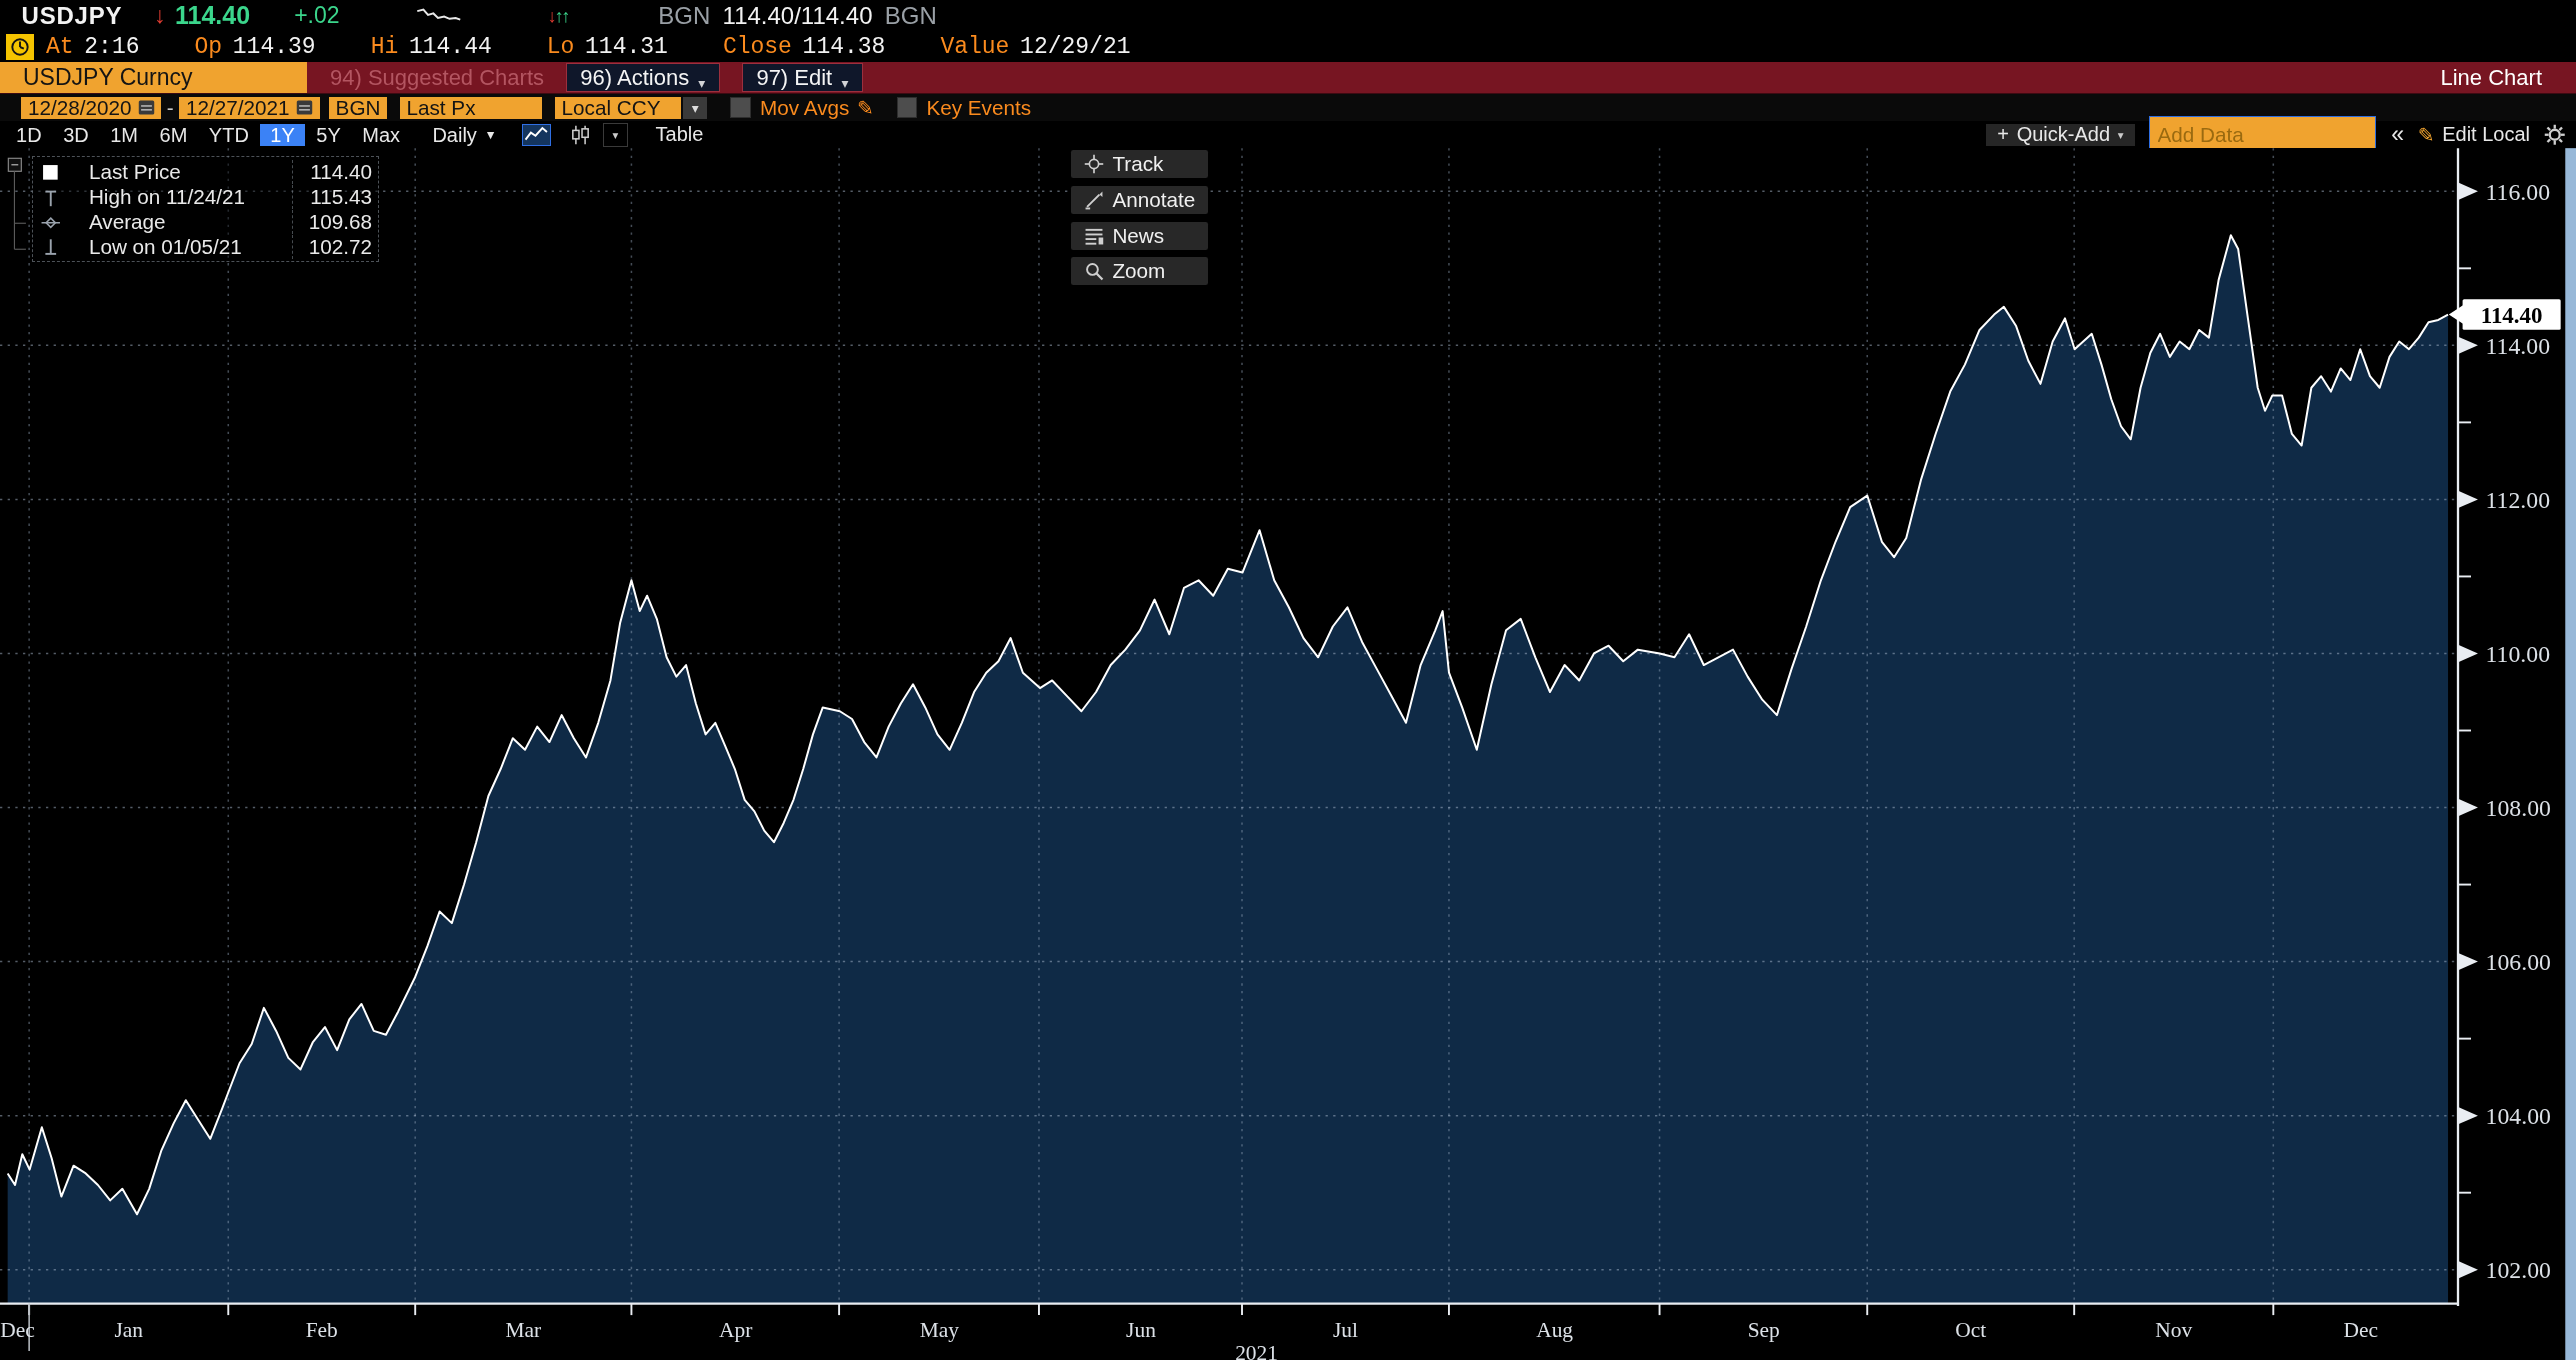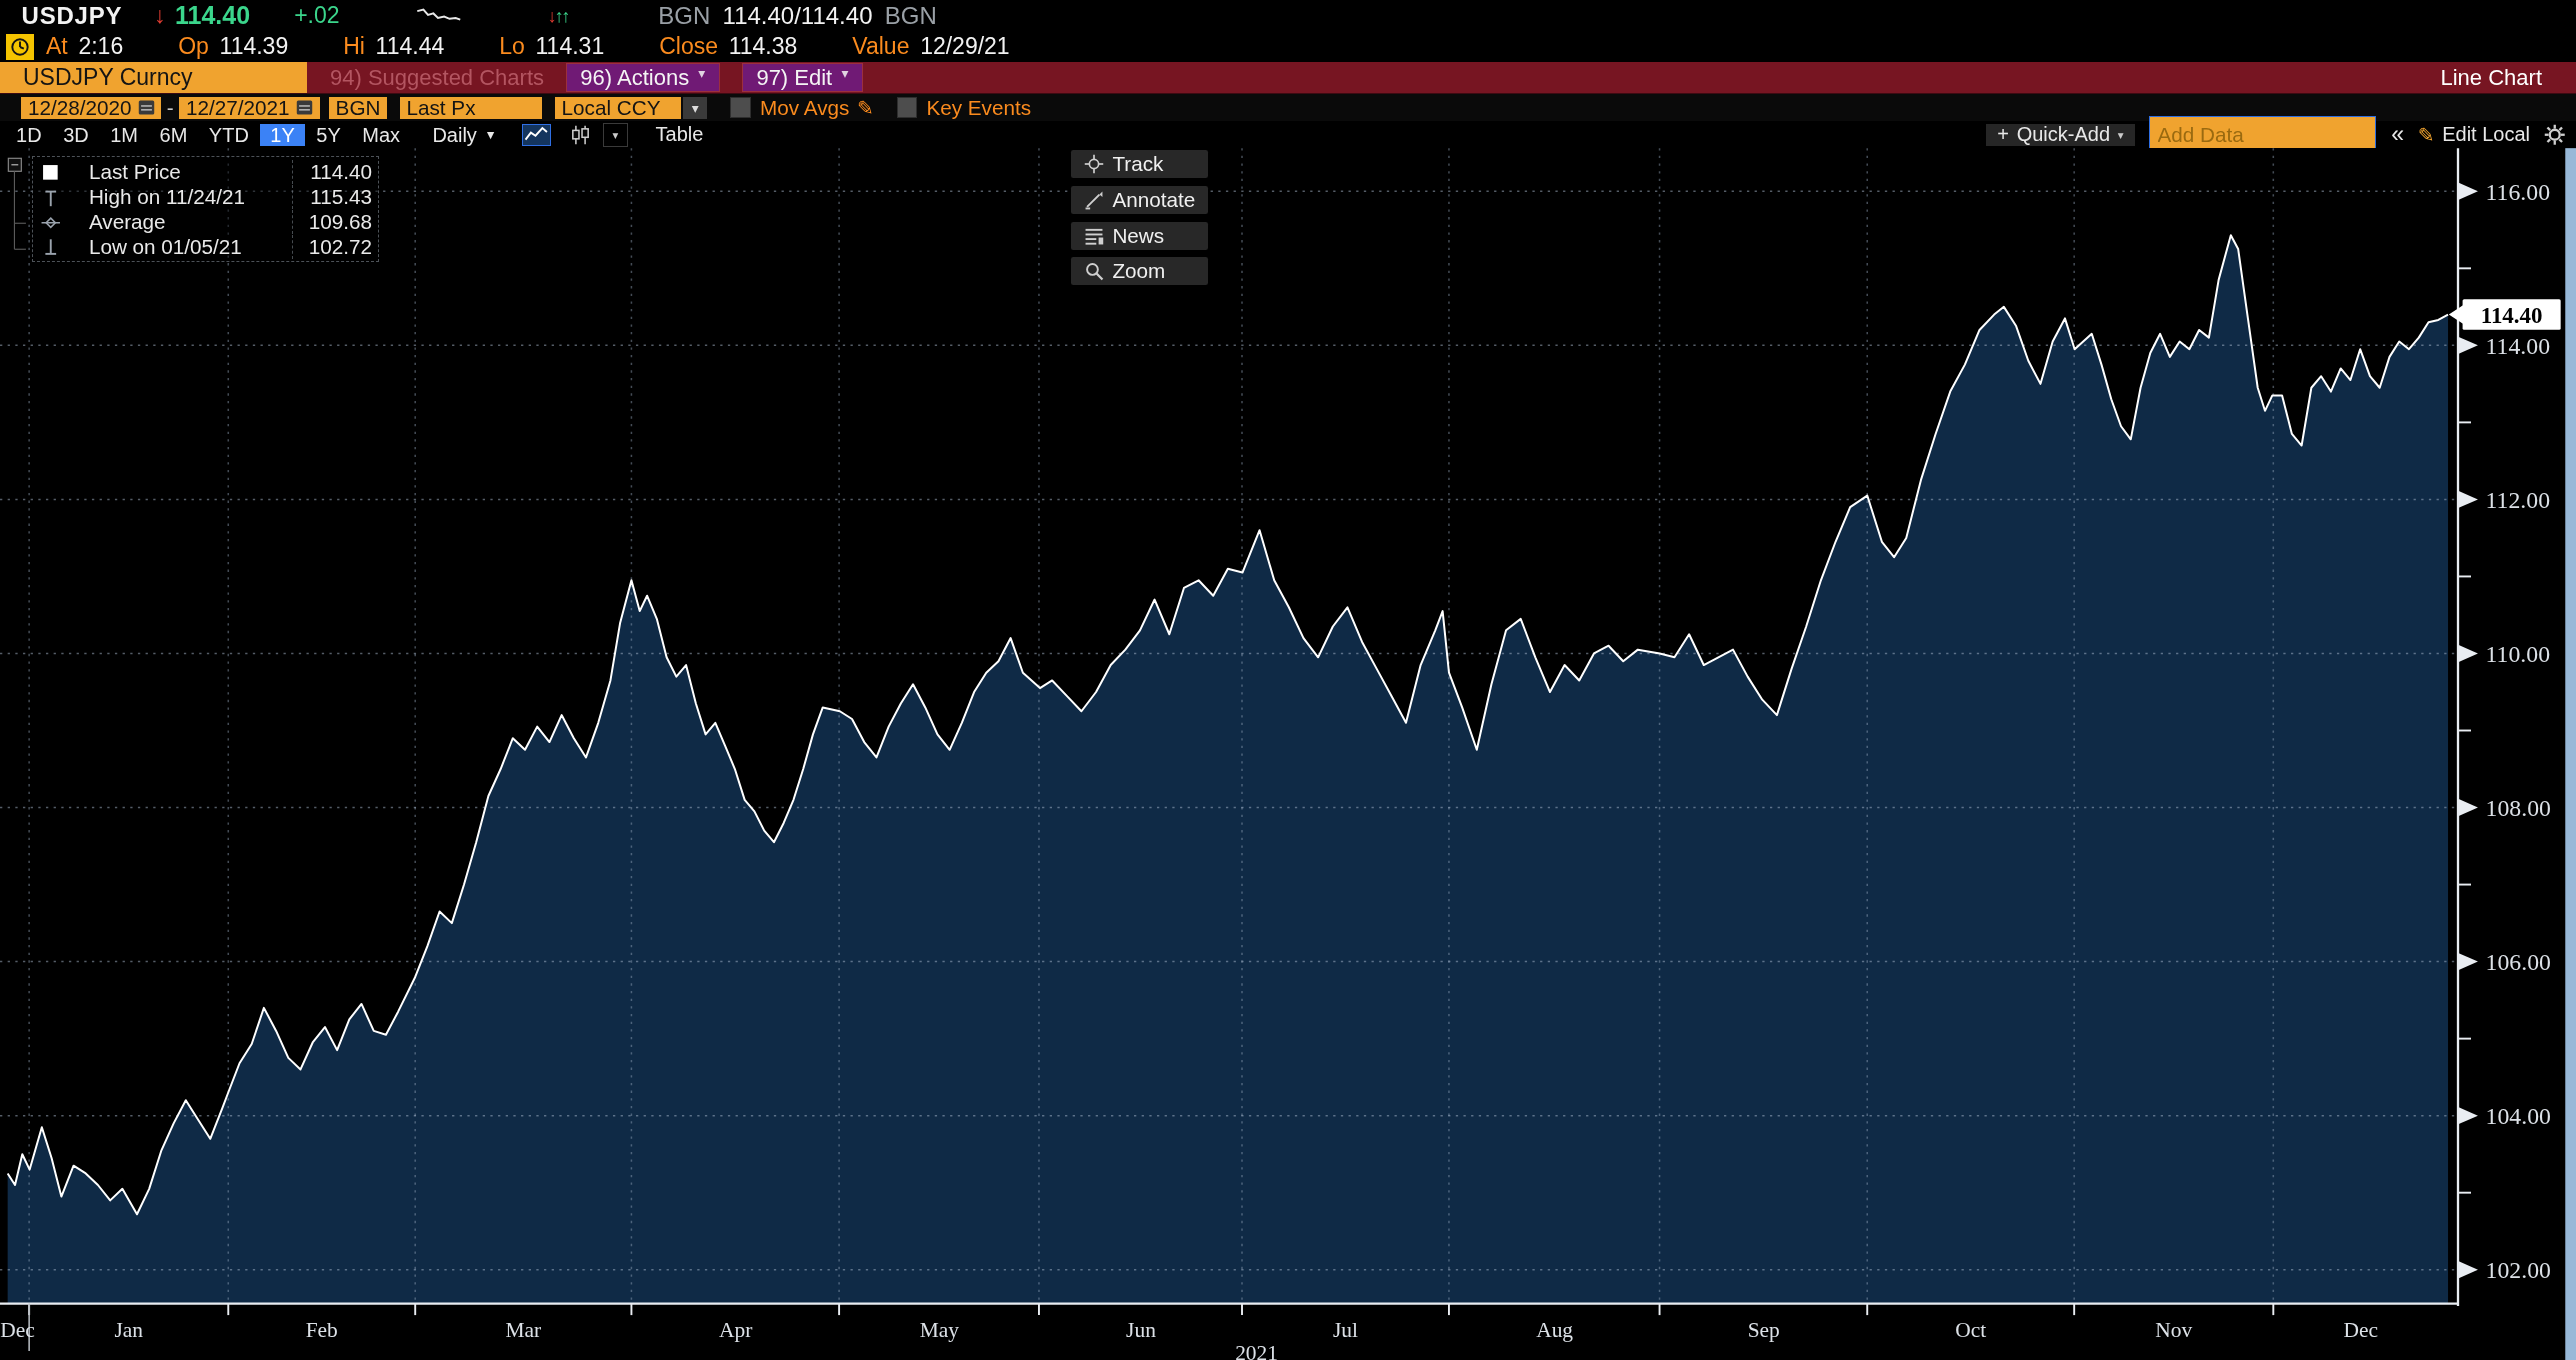--- a/index.html
+++ b/index.html
@@ -13,32 +13,32 @@
   .row1 .px{margin-left:9.2px;color:#3bd68c;font-weight:bold;font-size:25px;}
   .row1 .chg{margin-left:44px;color:#3bd68c;font-size:23px;}
   .row1 .spark{margin-left:74px;}
   .row1 .updown{margin-left:86px;font-size:18.4px;letter-spacing:-2.3px;}
   .row1 .ra{color:#e03c31;} .row1 .ga{color:#3bd68c;}
   .row1 .bgn{margin-left:90px;color:#9aa0a6;}
   .row1 .bgn2{margin-left:12.3px;color:#9aa0a6;}
   .row1 .ba{margin-left:12.3px;color:#f2f2f2;}
 
   
-  .row2{height:31px;display:flex;align-items:center;font-size:23px;white-space:nowrap;}
+  .row2{height:31px;display:flex;align-items:center;font-size:23px;white-space:nowrap;font-family:Liberation Mono, monospace;}
   .clockbox{width:27.6px;height:26px;margin-left:6.1px;background:#f5c400;display:flex;align-items:center;justify-content:center;}
   .pair{margin-left:55px;display:flex;align-items:baseline;}
   .pair:first-of-type{margin-left:12.3px;}
   .slabel{color:#fb8b1e;margin-right:10.7px;}
   .sval{color:#f2f2f2;}
 
   
   .row3{height:32px;background:#771522;display:flex;align-items:center;font-size:22px;white-space:nowrap;border-bottom:1.5px solid #3c0a12;box-sizing:border-box;}
   .sec-tab{background:#f0a32f;color:#141414;height:100%;display:flex;align-items:center;padding:0 23px;min-width:261px;font-size:23px;}
   .sugg{color:#b35561;margin-left:23px;}
-  .rbtn{margin-left:21.5px;background:#701a75;border:0.8px solid #9c2f3d;padding:0.8px 13.8px;color:#f4f4f4;display:flex;align-items:flex-start;}
+  .rbtn{margin-left:21.5px;background:#0f172a;border:0.8px solid #9c2f3d;padding:0.8px 13.8px;color:#f4f4f4;display:flex;align-items:flex-end;}
   .rbtn .car{margin-left:9.2px;font-size:13.8px;opacity:.85;}
   .viewlab{margin-left:auto;margin-right:34px;color:#fff;}
 
   
   .row4{height:27px;background:#0a0a0a;display:flex;align-items:center;font-size:20.7px;white-space:nowrap;}
   .ofield{background:#f0a32f;color:#141414;height:22px;display:inline-flex;align-items:center;padding:0 6.9px;}
   .datef{margin-left:21px;}
   .dash{color:#cccccc;margin:0 5.4px;}
   .srcf{margin-left:9.2px;}
   .lastpx{margin-left:12.3px;width:129px;}

